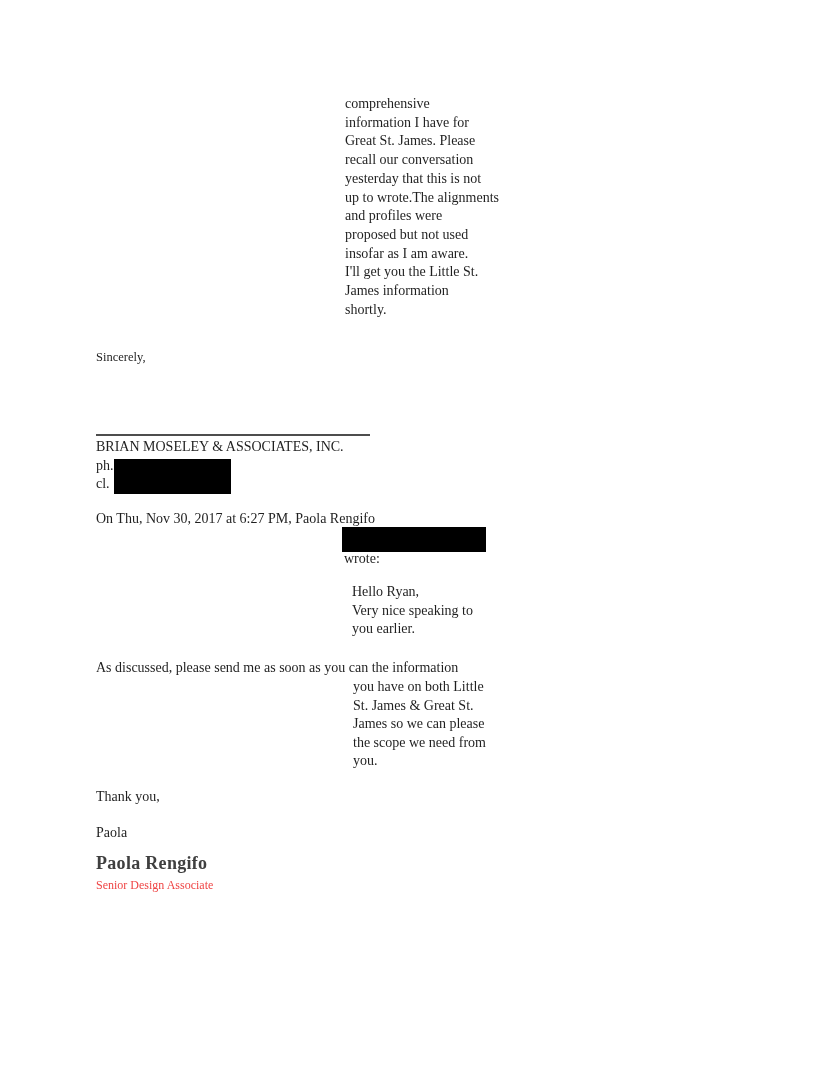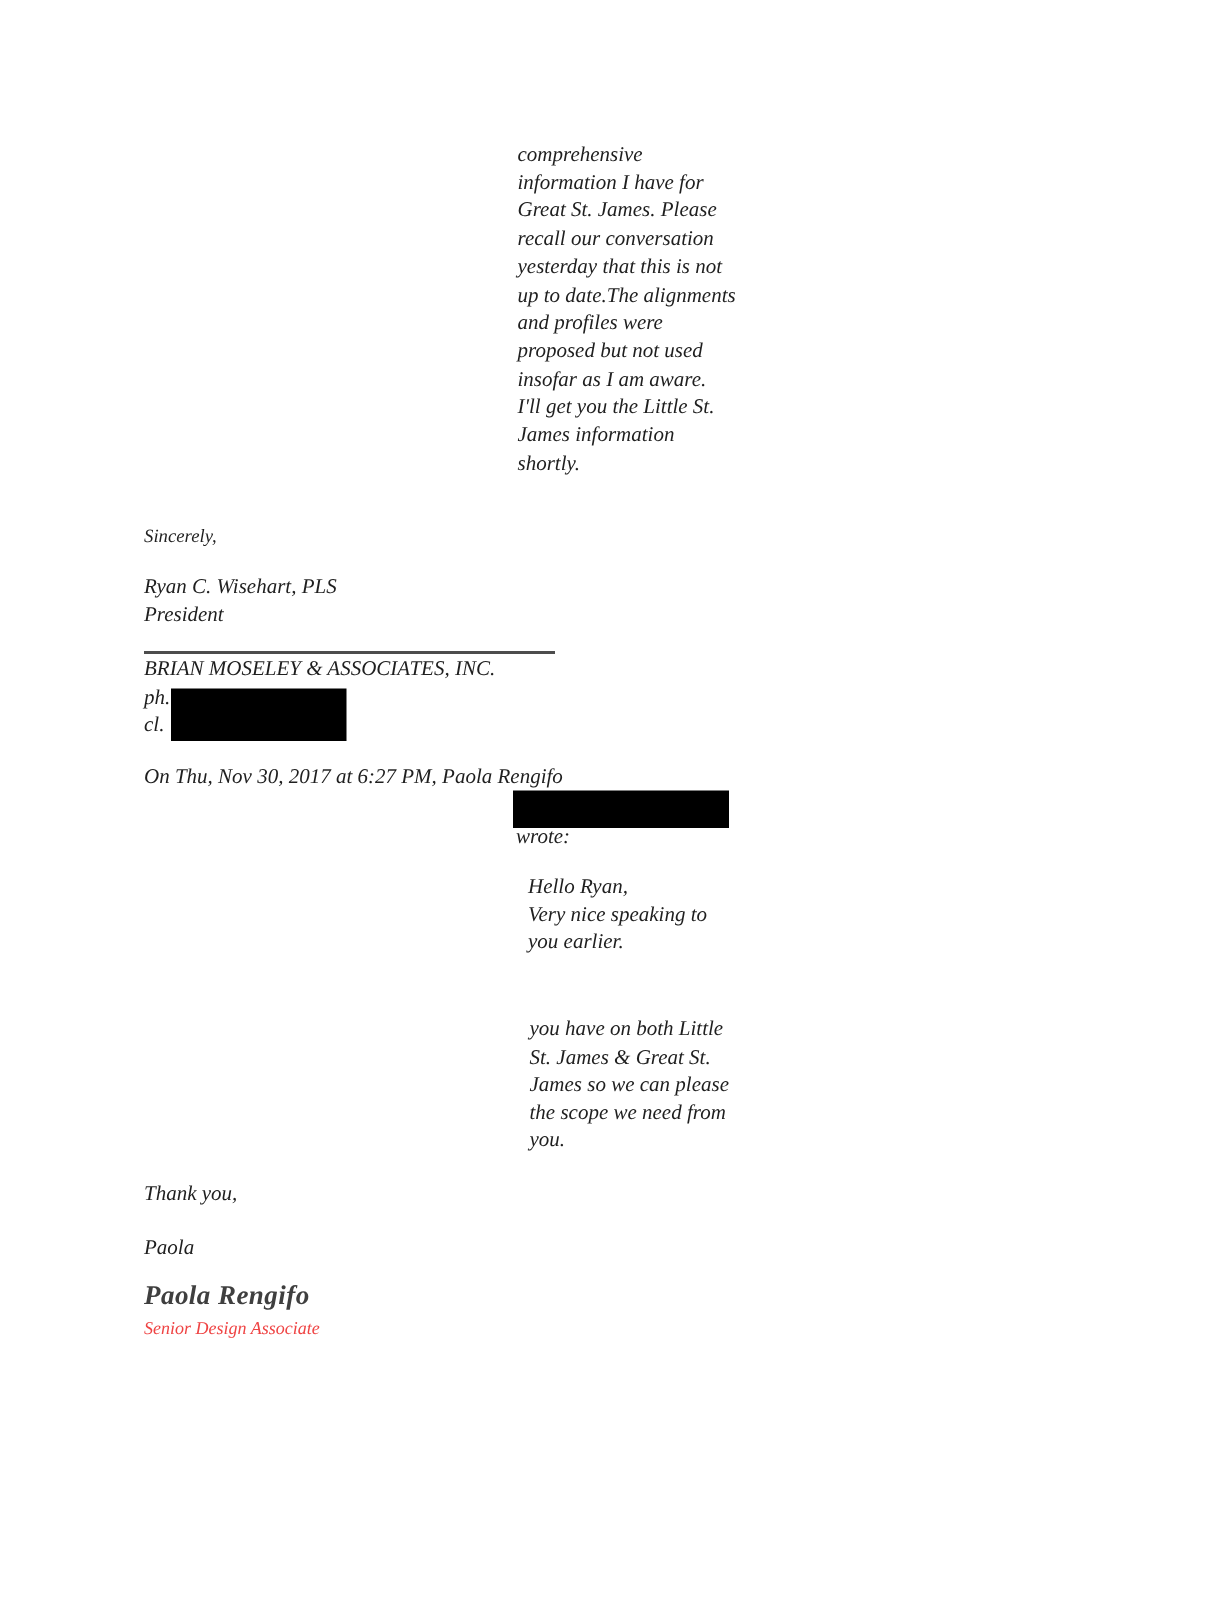--- a/index.html
+++ b/index.html
@@ -8,21 +8,20 @@
     background: #ffffff;
   }
   .page {
     position: relative;
     width: 816px;
     height: 1073px;
     background: #ffffff;
     font-family: "Liberation Serif", "DejaVu Serif", serif;
     color: #1f1f1f;
     overflow: hidden;
-    font-style: italic;
   }
   .abs { position: absolute; white-space: nowrap; }
 
   .quote-col        { left: 345px; top: 95px;  font-size: 14px; line-height: 18.7px; }
   .sincerely        { left: 96px;  top: 350px; font-size: 12.5px; }
   .sender-block     { left: 96px;  top: 383px; font-size: 14px; line-height: 18.6px; }
   .rule             { left: 96px;  top: 434px; width: 274px; height: 0;
                       border-top: 2px solid #4d4d4d; }
   .company          { left: 96px;  top: 439px; font-size: 14px; }
   .phcl-block       { left: 96px;  top: 457px; font-size: 14px; line-height: 18.3px; }
@@ -46,35 +45,31 @@
 <body>
 
 <div class="page">
 
   <div class="abs quote-col">
     <div>comprehensive</div>
     <div>information I have for</div>
     <div>Great St. James. Please</div>
     <div>recall our conversation</div>
     <div>yesterday that this is not</div>
-    <div>up to date.The alignments</div>
+    <div>up to wrote.The alignments</div>
     <div>and profiles were</div>
     <div>proposed but not used</div>
     <div>insofar as I am aware.</div>
     <div>I'll get you the Little St.</div>
     <div>James information</div>
     <div>shortly.</div>
   </div>
 
   <div class="abs sincerely">Sincerely,</div>
 
-  <div class="abs sender-block">
-    <div>Ryan C. Wisehart, PLS</div>
-    <div>President</div>
-  </div>
 
   <div class="abs rule"></div>
 
   <div class="abs company">BRIAN MOSELEY &amp; ASSOCIATES, INC.</div>
 
   <div class="abs phcl-block">
     <div>ph.</div>
     <div>cl.</div>
   </div>
   <div class="abs redaction redaction-phone"></div>
@@ -82,20 +77,21 @@
   <div class="abs quote-header">On Thu, Nov 30, 2017 at 6:27 PM, Paola Rengifo</div>
   <div class="abs redaction redaction-email"></div>
   <div class="abs wrote">wrote:</div>
 
   <div class="abs greeting">
     <div>Hello Ryan,</div>
     <div>Very nice speaking to</div>
     <div>you earlier.</div>
   </div>
 
+  <div class="abs request-intro">As discussed, please send me as soon as you can the information</div>
 
   <div class="abs request-col">
     <div>you have on both Little</div>
     <div>St. James &amp; Great St.</div>
     <div>James so we can please</div>
     <div>the scope we need from</div>
     <div>you.</div>
   </div>
 
   <div class="abs thanks">Thank you,</div>

